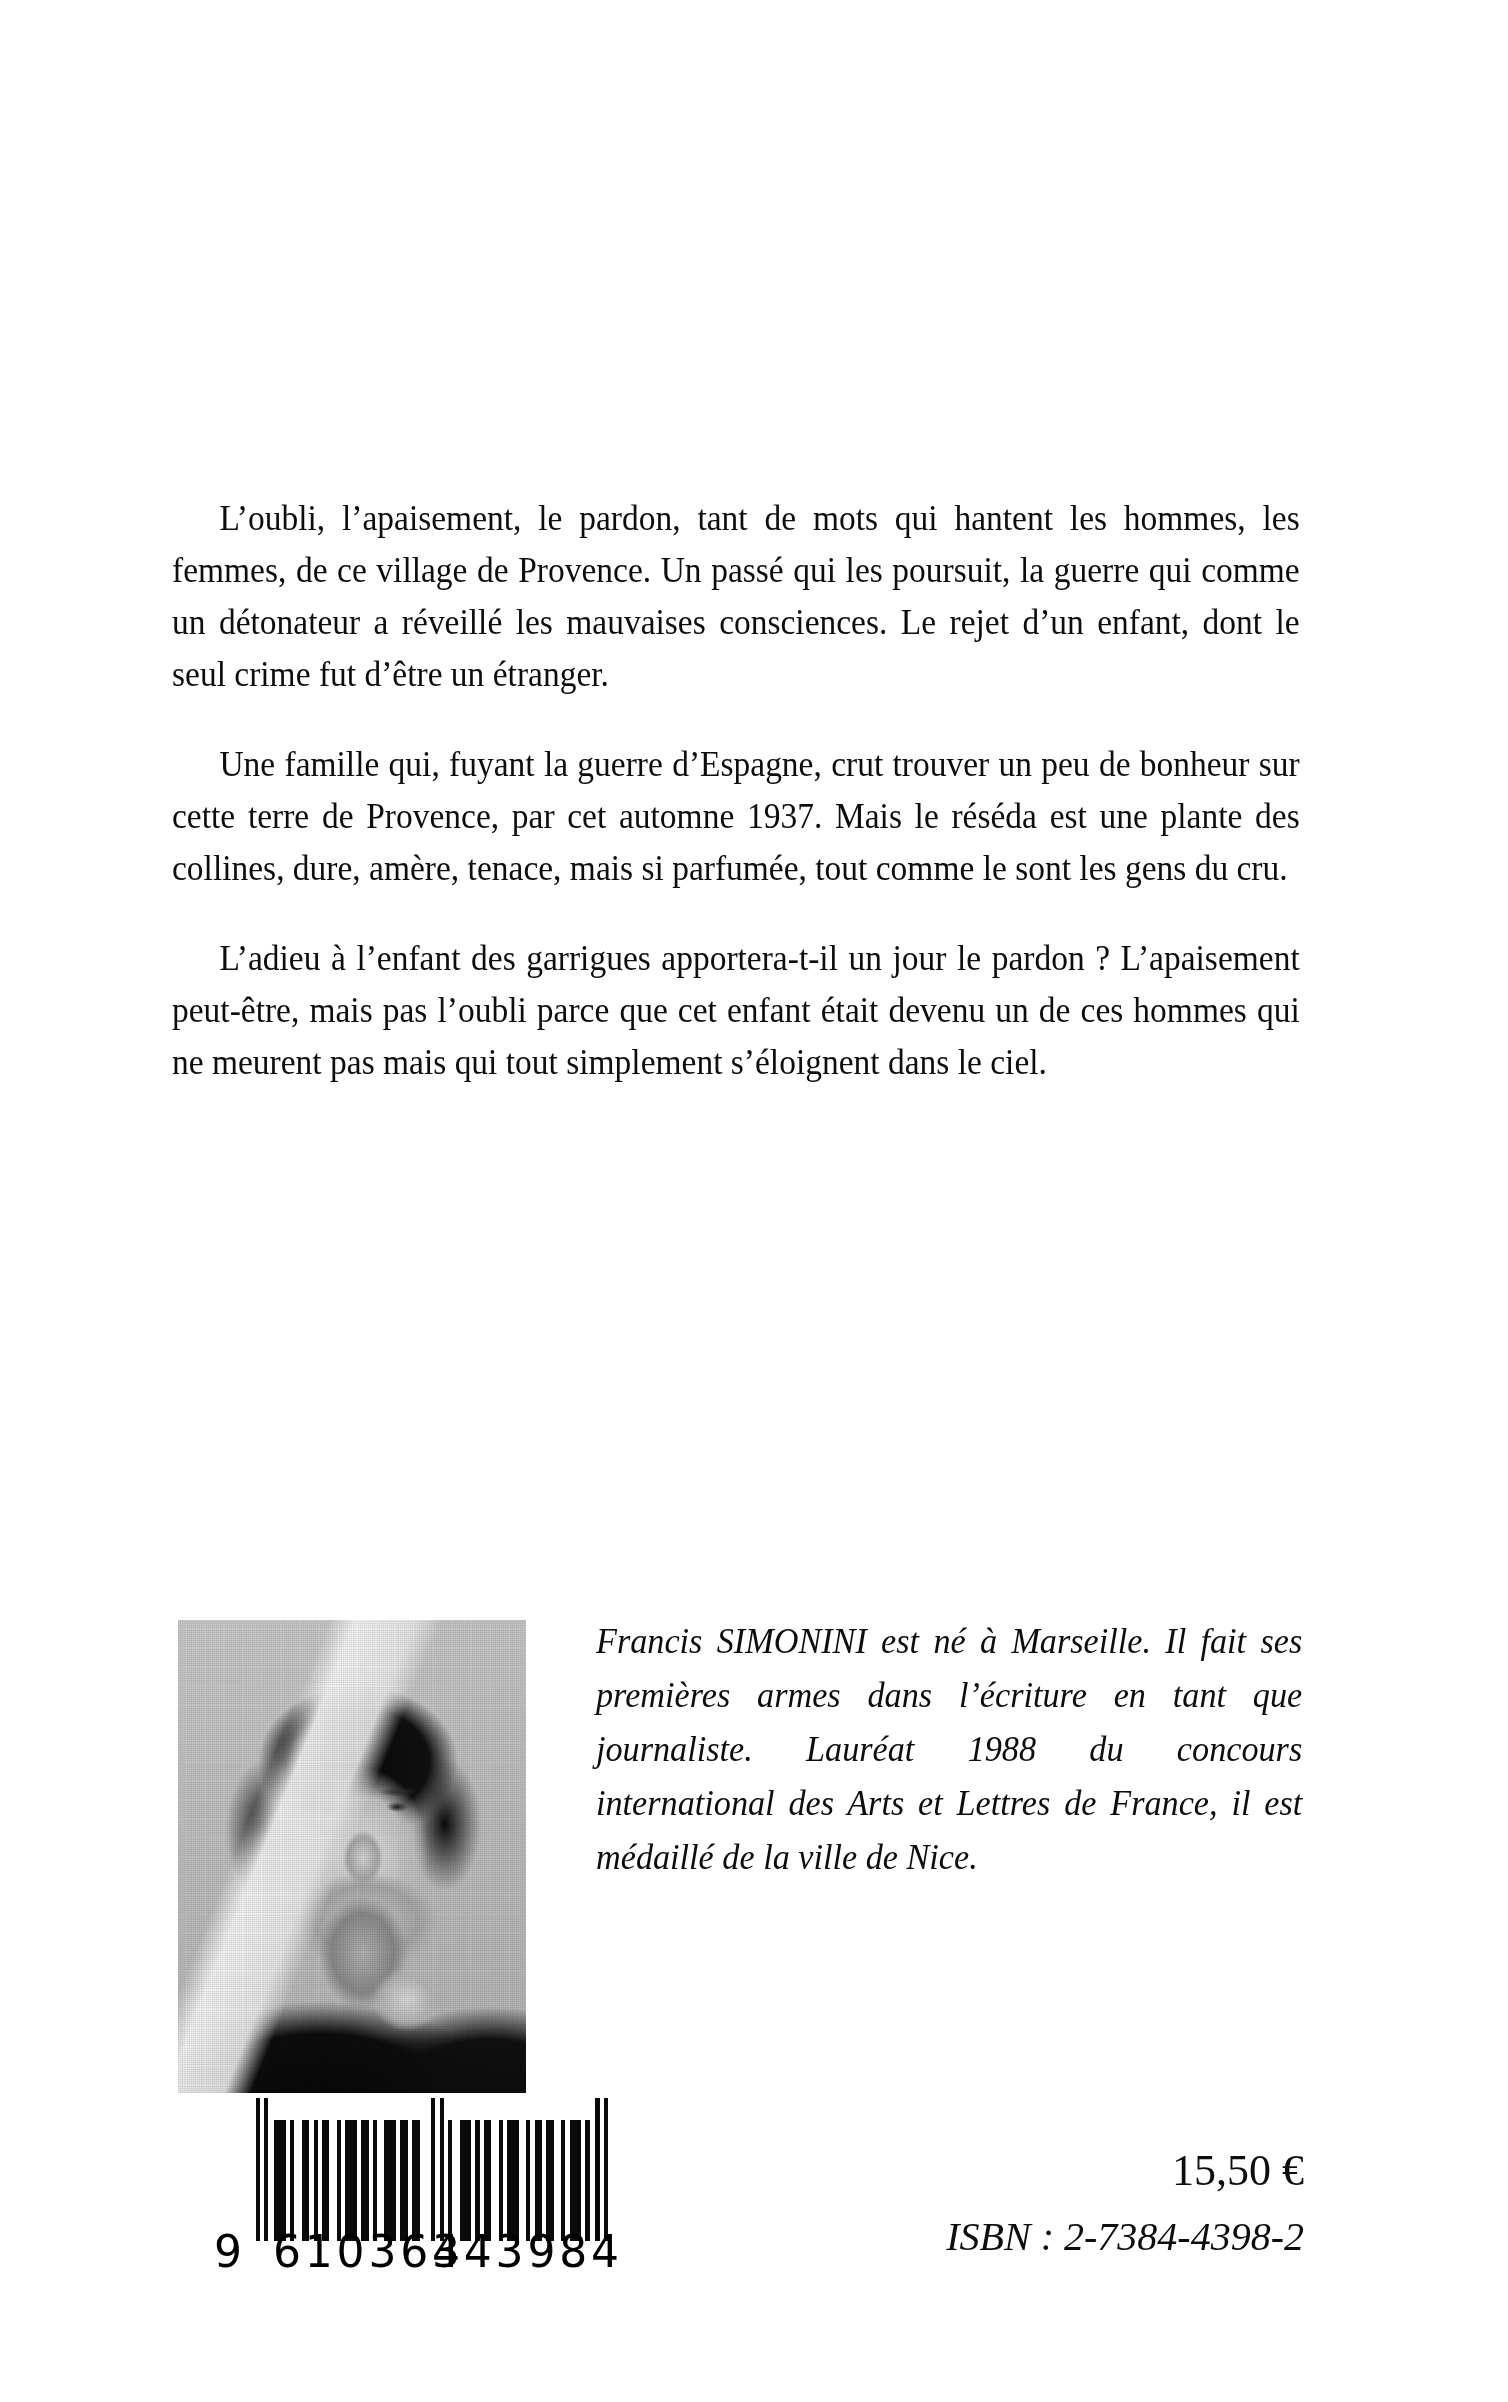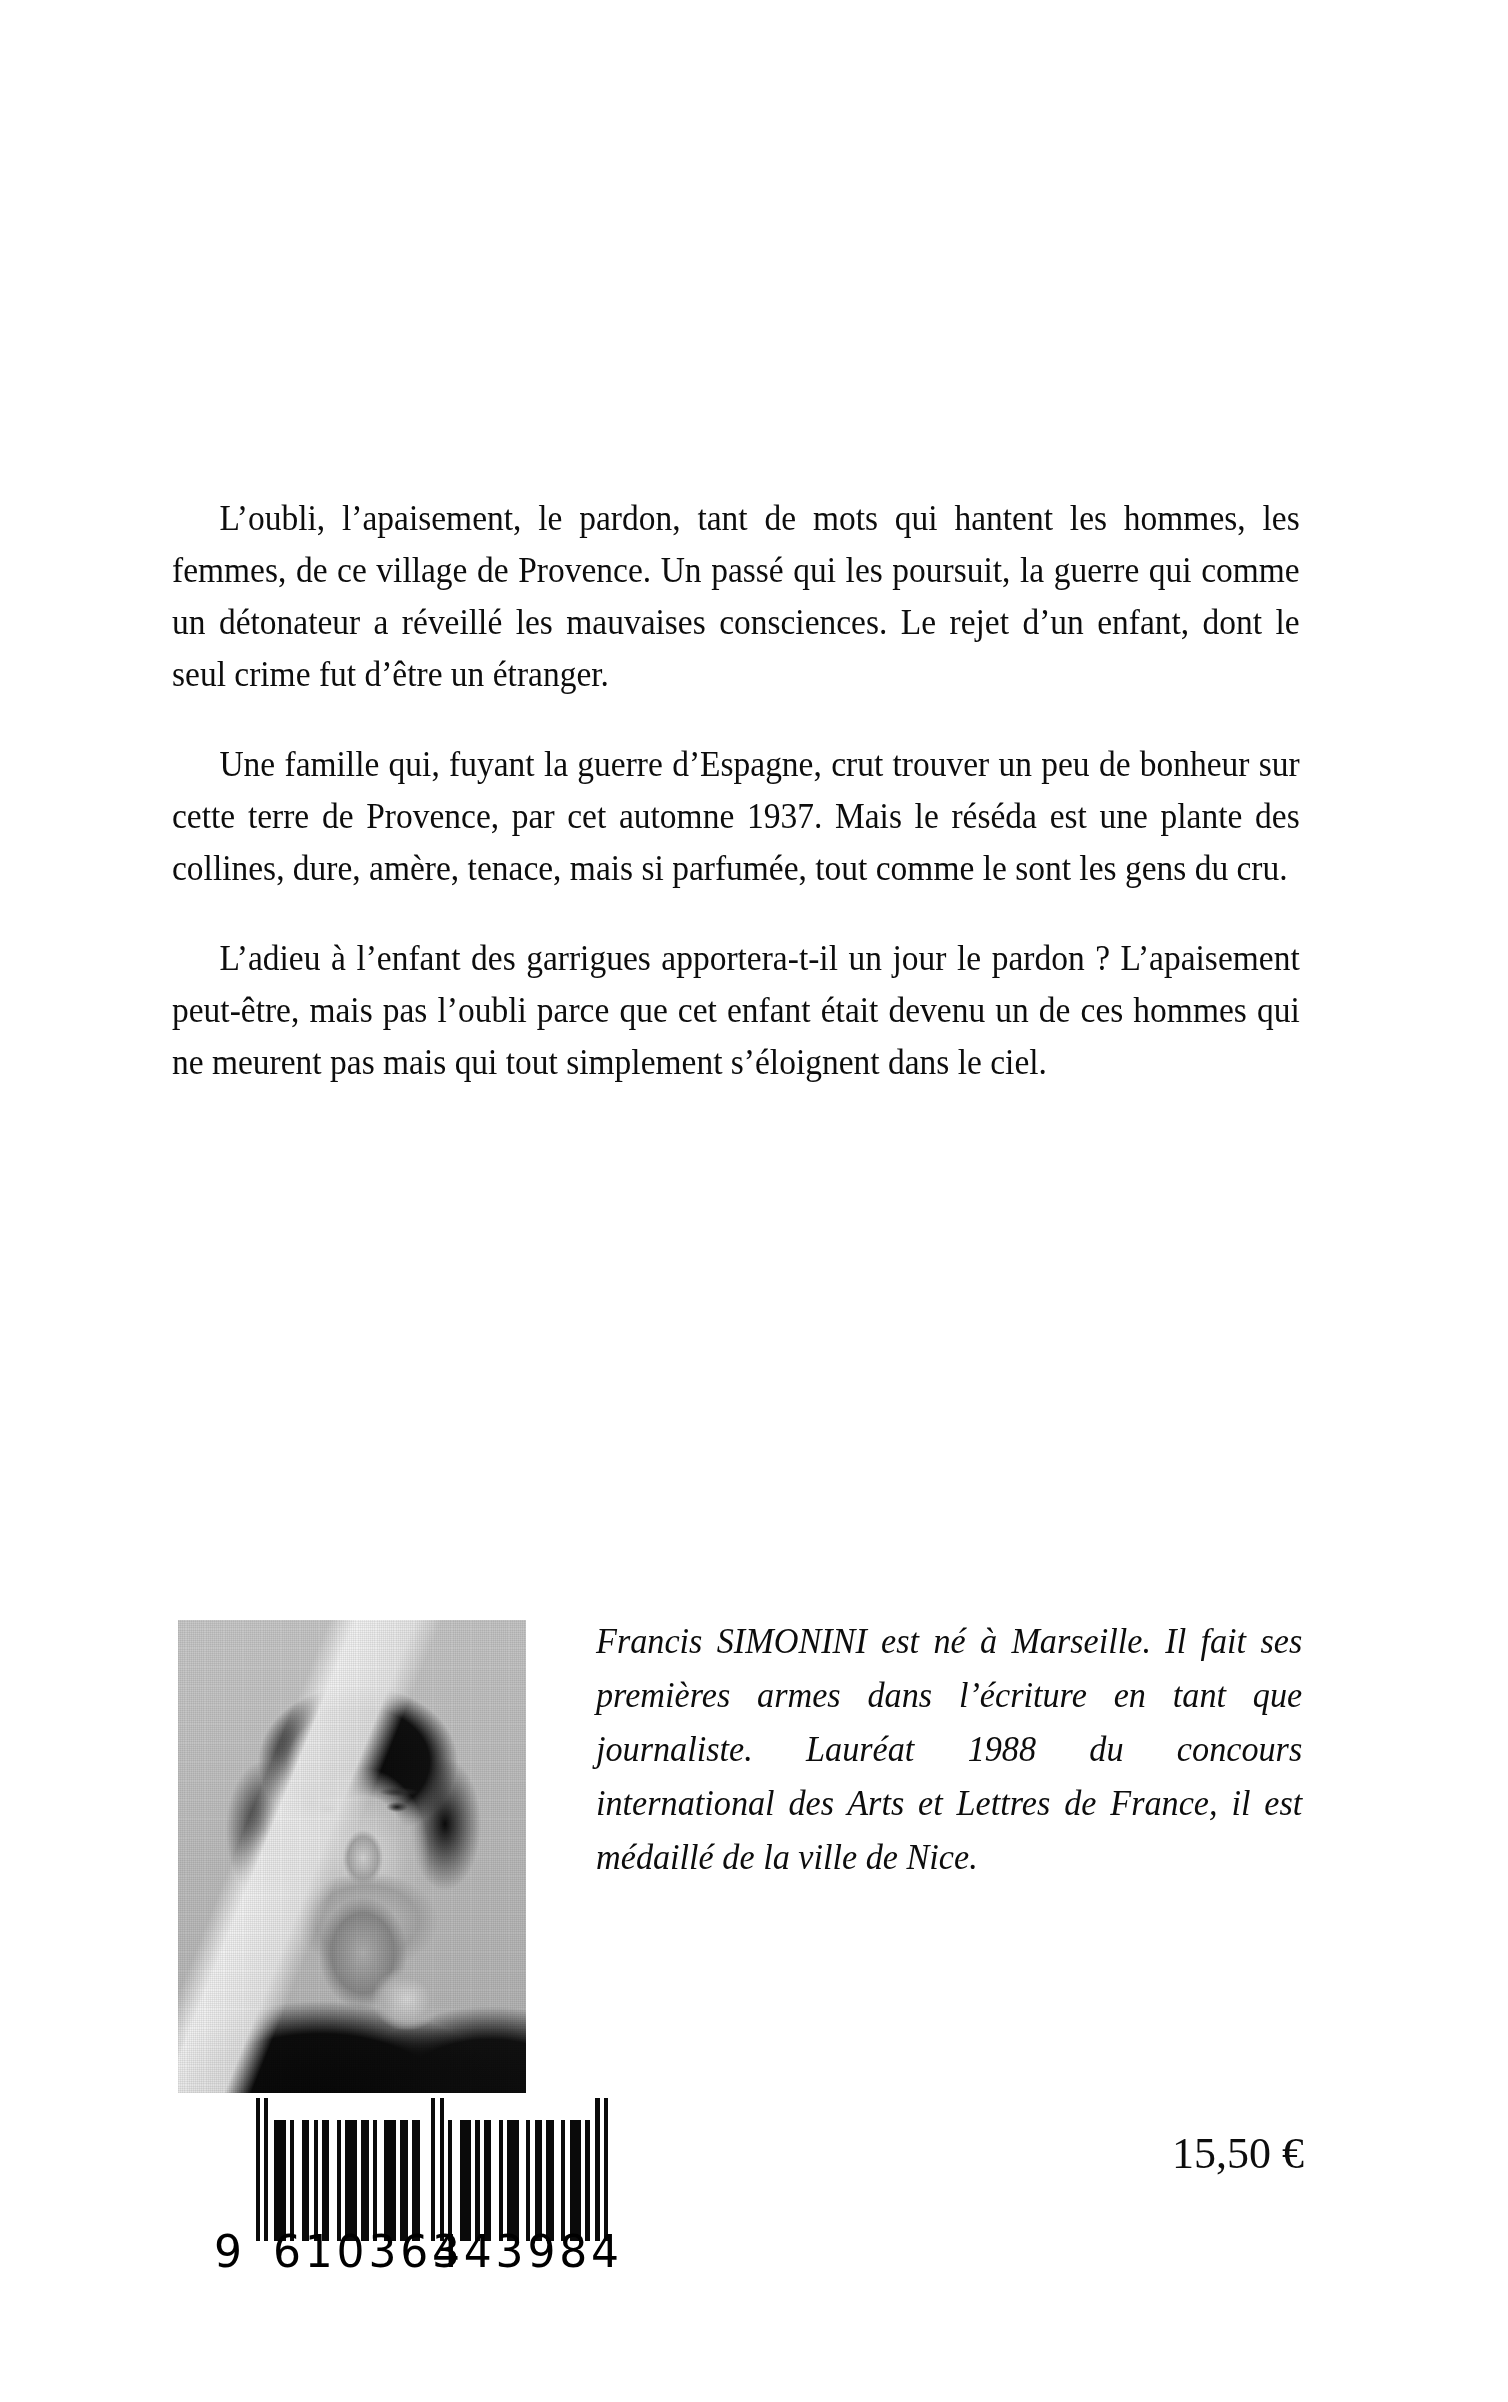--- a/index.html
+++ b/index.html
@@ -191,21 +191,21 @@
     letter-spacing: 0.9px;
   }
   .barcode-digits span { position: absolute; bottom: 0; }
   .bc-lead  { left: 0px; }
   .bc-left  { left: 59px; letter-spacing: 3.8px; }
   .bc-right { left: 218px; letter-spacing: 3.8px; }
 
   .price-block {
     position: absolute;
     right: 204px;
-    top: 6px;
+    top: 23px;
     text-align: right;
     margin-left: 20px;
   }
   .price {
     font-family: "Liberation Serif", "DejaVu Serif", serif;
     font-size: 44px;
     color: #0d0d0d;
     line-height: 1.25;
     white-space: nowrap;
   }
@@ -308,18 +308,19 @@
       </div>
       <div class="barcode-digits">
         <span class="bc-lead">9</span>
         <span class="bc-left">610363</span>
         <span class="bc-right">443984</span>
       </div>
     </div>
 
     <div class="price-block">
       <div class="price">15,50 €</div>
+      <div class="isbn">ISBN : 2-7384-4398-2</div>
     </div>
 
   </div>
 
 </div>
 
 
 </body></html>

